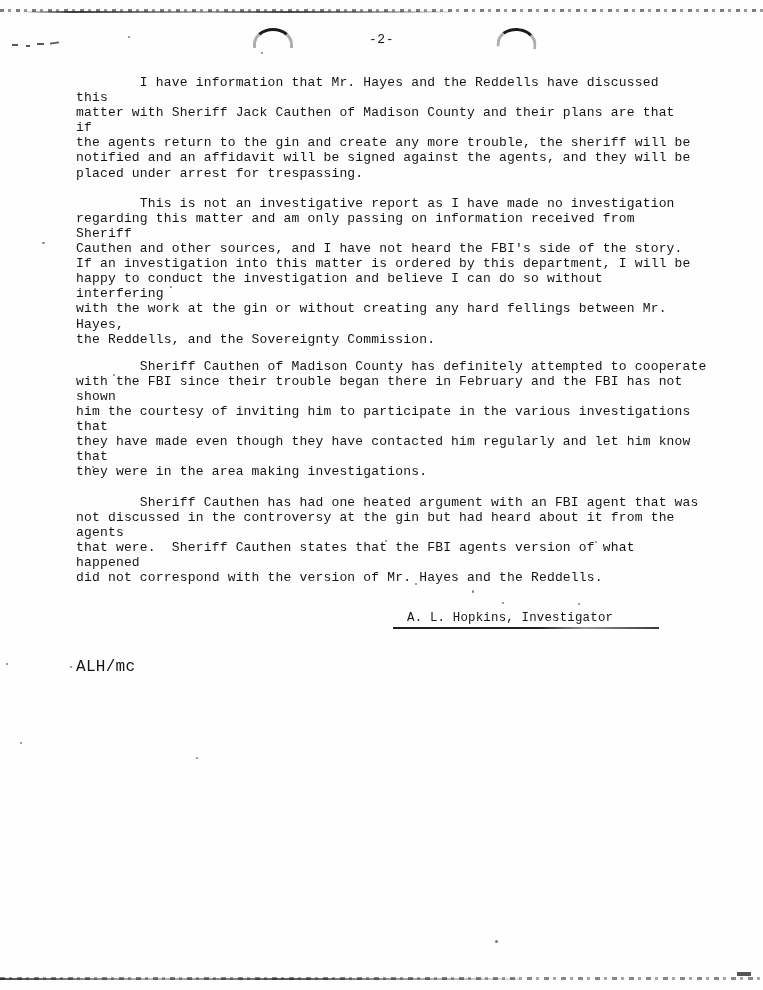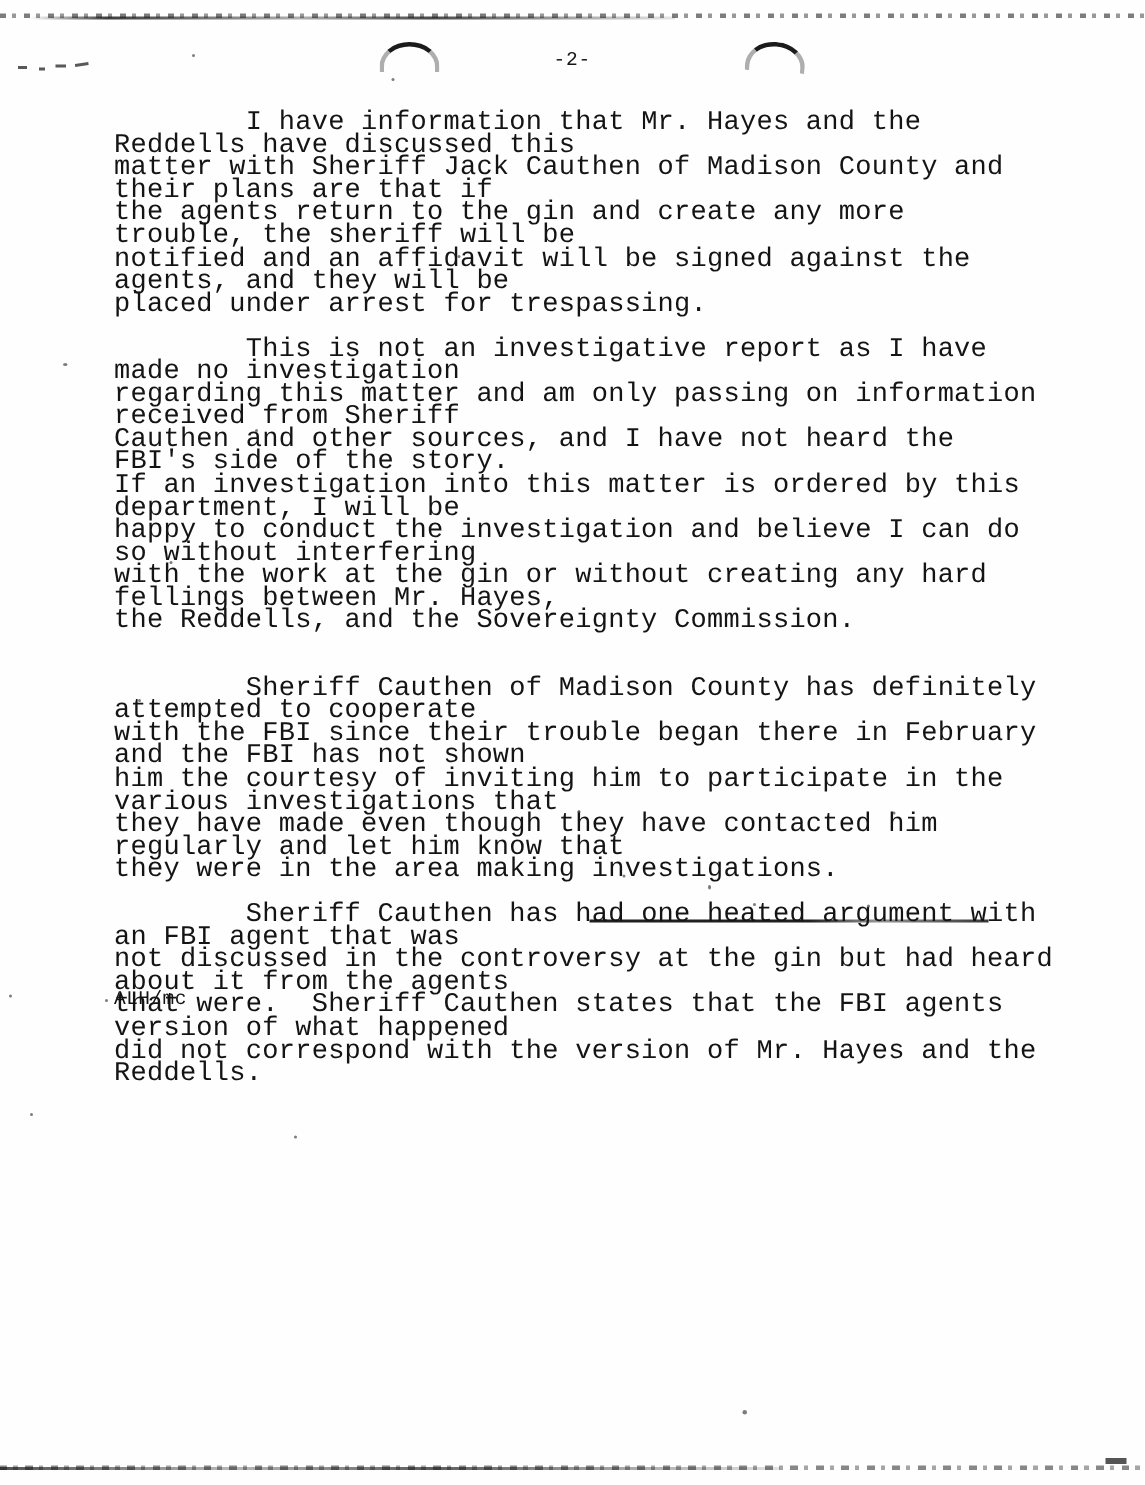--- a/index.html
+++ b/index.html
@@ -113,28 +113,28 @@
   .dm4 { left: 38px; top: 0px; width: 9px; transform: rotate(-8deg); }
 
   
   .body {
     position: absolute;
     left: 76px;
     top: 75px;
     width: 640px;
   }
   .para {
-    font-size: 18px;
+    font-size: 13px;
     line-height: 15.1px;
     white-space: pre-wrap;
     letter-spacing: .18px;
     margin: 0 0 15.1px 0;
   }
   .para.p1 { width: 620px; }
-  .para.p2 { width: 620px; margin-bottom: 30px; }
+  .para.p2 { width: 620px; margin-bottom: 12px; }
   .para.p3 { width: 637px; }
   .para.p4 { width: 628px; }
   .para.p5 { width: 600px; }
   .para.p6 { width: 600px; }
 
   
   .signature {
     position: absolute;
     left: 393px;
     top: 611px;
@@ -154,21 +154,21 @@
       rgba(20,20,20,.95) 0%,
       rgba(20,20,20,.95) 55%,
       rgba(20,20,20,.45) 72%,
       rgba(20,20,20,.85) 100%);
   }
 
   .initials {
     position: absolute;
     left: 76px;
     top: 658px;
-    font-size: 13px;
+    font-size: 16px;
     letter-spacing: .3px;
   }
 
   
   .speck {
     position: absolute;
     background: #4a4a4a;
     border-radius: 50%;
     opacity: .72;
   }
@@ -211,20 +211,21 @@
 him the courtesy of inviting him to participate in the various investigations that
 they have made even though they have contacted him regularly and let him know that
 they were in the area making investigations.</p>
     <p class="para p4">        Sheriff Cauthen has had one heated argument with an FBI agent that was
 not discussed in the controversy at the gin but had heard about it from the agents
 that were.  Sheriff Cauthen states that the FBI agents version of what happened
 did not correspond with the version of Mr. Hayes and the Reddells.</p>
   </div>
 
   <div class="signature">
+    <div class="name">A. L. Hopkins, Investigator</div>
     <div class="rule"></div>
   </div>
 
   <div class="initials">ALH/mc</div>
 
   <div class="speck" style="left:42px;  top:242px; width:3px; height:2px;"></div>
   <div class="speck" style="left:385px; top:540px; width:2px; height:2px;"></div>
   <div class="speck" style="left:595px; top:541px; width:2px; height:2px;"></div>
   <div class="speck" style="left:415px; top:583px; width:2px; height:2px;"></div>
   <div class="speck" style="left:472px; top:590px; width:2px; height:3px;"></div>

